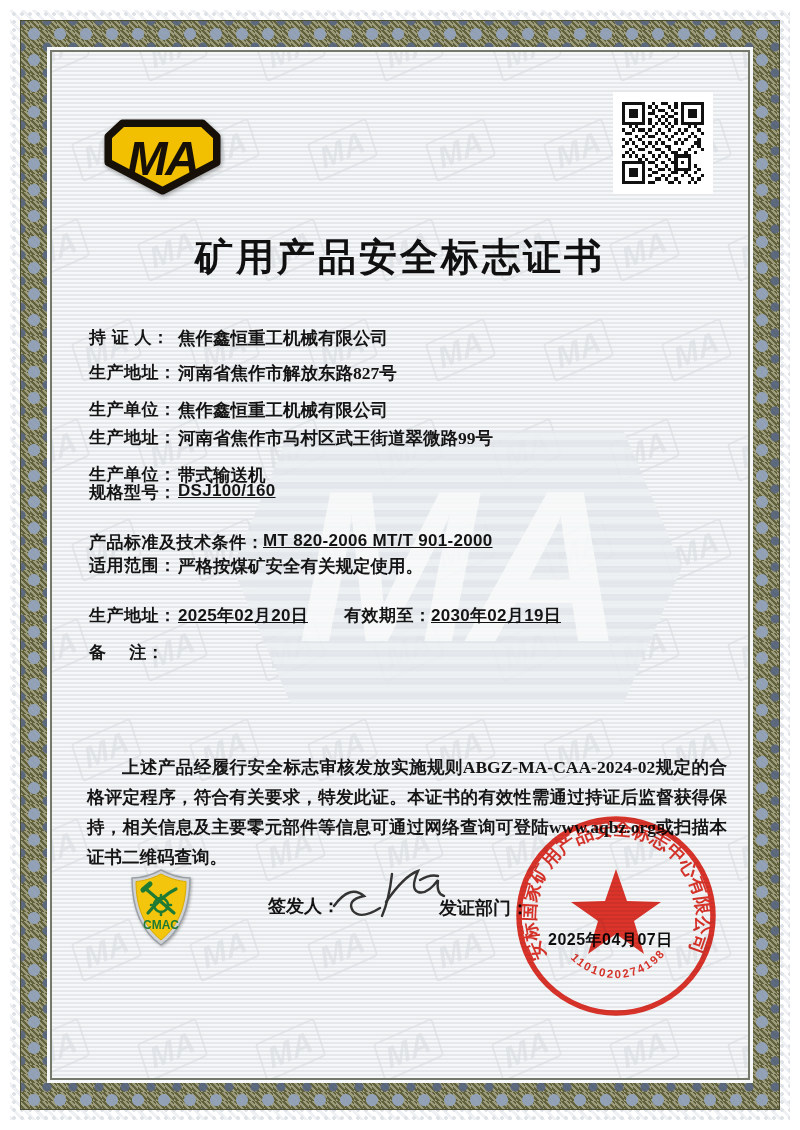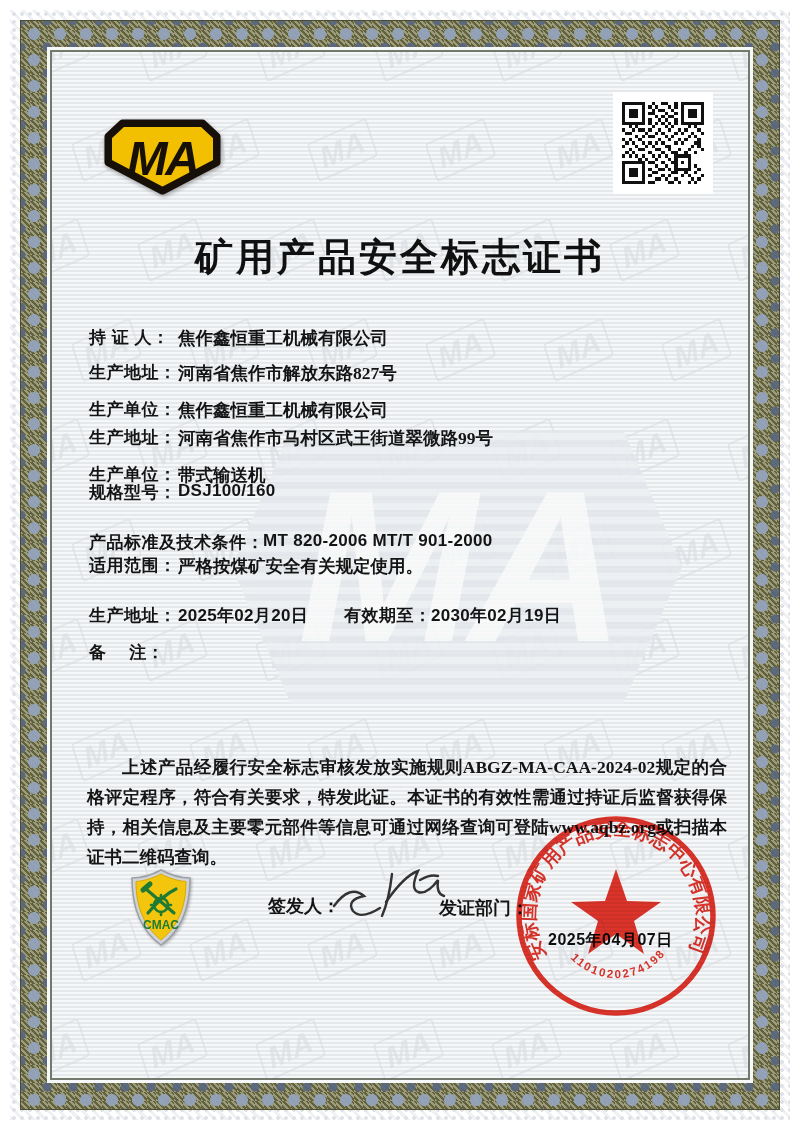--- a/index.html
+++ b/index.html
@@ -41,21 +41,21 @@
   .cert-no .v{letter-spacing:1px;margin-left:6px;}
   .qr{position:absolute;left:561px;top:40px;width:100px;height:102px;background:#ffffff;z-index:2;box-sizing:border-box;padding:9px;}
   .qr svg{width:100%;height:100%;shape-rendering:crispEdges;}
   .title{position:absolute;left:0;right:0;top:180px;margin:0;text-align:center;z-index:2;
     font-family:"Liberation Serif",serif;font-weight:900;font-size:38px;letter-spacing:3px;color:#101010;}
   
   .row{position:absolute;left:37px;z-index:2;white-space:nowrap;height:24px;}
   .lbl{font-size:17px;font-weight:700;color:#141414;letter-spacing:.5px;}
   .val{position:absolute;left:89px;top:0;font-size:17px;font-weight:700;color:#141414;}
   .val.cn{font-family:"Liberation Serif",serif;font-size:17.5px;}
-  .val.lat{font-family:"Liberation Sans",sans-serif;letter-spacing:.3px;}
+  .val.lat{font-family:"Liberation Sans",sans-serif;letter-spacing:.3px;text-decoration:underline;}
   .val.std{left:174px;}
   .lbl.mid{position:absolute;left:255px;top:0;}
   .val.until{left:342px;}
   
   .statement{position:absolute;left:35px;top:700px;width:640px;z-index:2;margin:0;
     font-family:"Liberation Serif",serif;font-size:17.5px;font-weight:700;color:#151515;
     line-height:30px;text-align:justify;text-indent:2em;}
   
   .cmac{position:absolute;left:77px;top:816px;width:64px;height:80px;z-index:2;filter:drop-shadow(1px 1px 1.5px rgba(0,0,0,.3));}
   .signer-lbl{position:absolute;left:216px;top:842px;z-index:2;font-size:18px;font-weight:700;color:#141414;}

